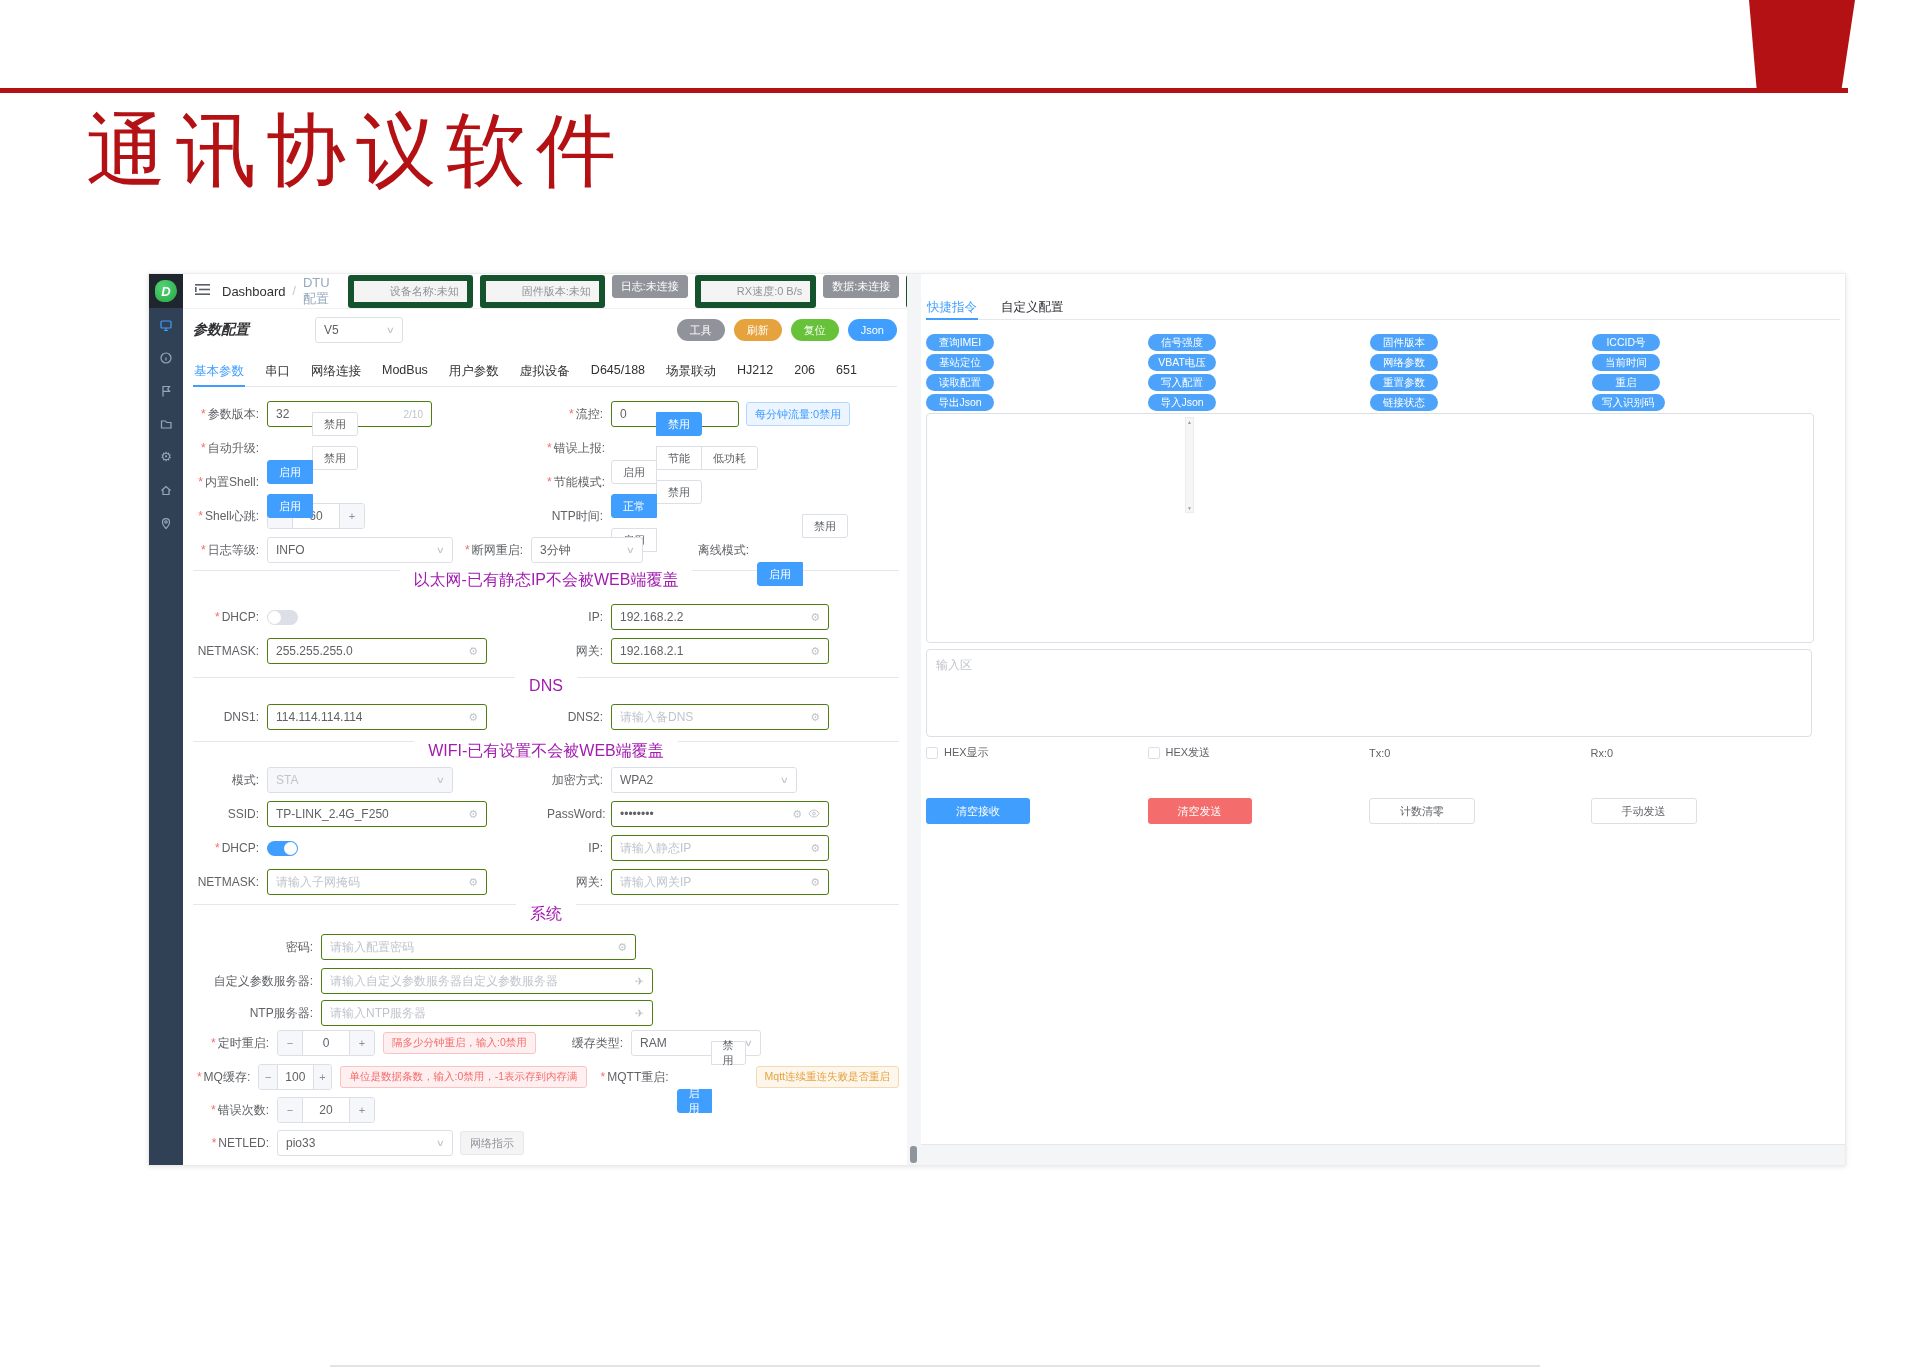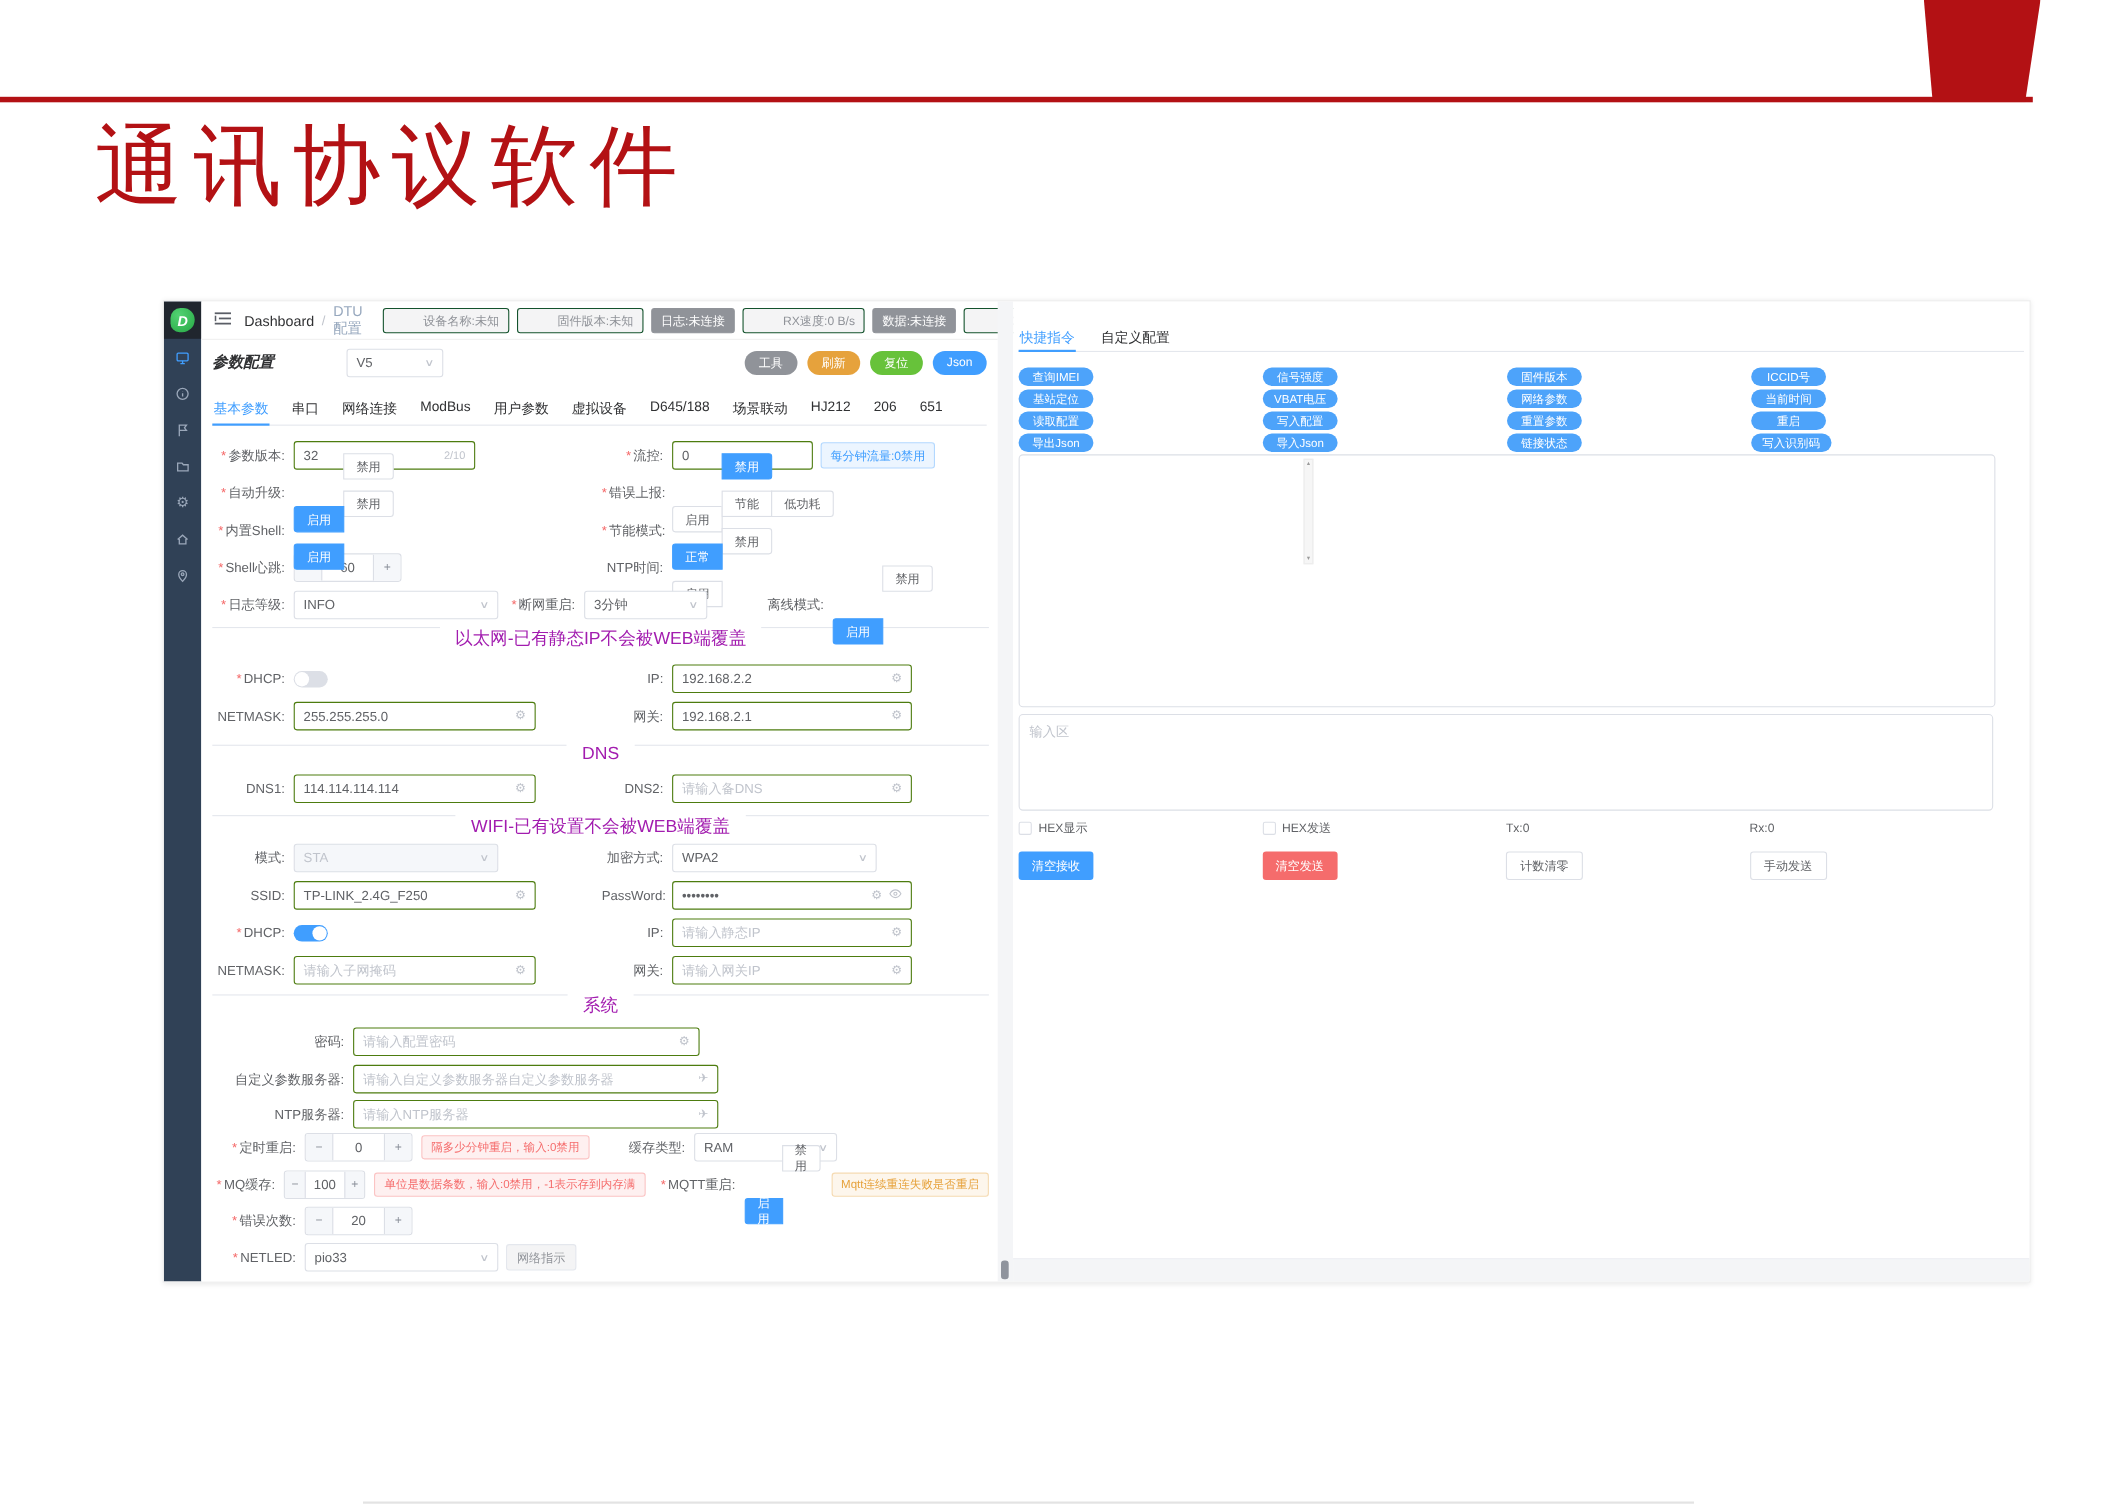--- a/index.html
+++ b/index.html
@@ -27,21 +27,21 @@
   .side-item svg{display:block;}
   
   .lpane{position:absolute;left:34px;top:0;width:724px;height:100%;background:#fff;}
   .lheader{height:34px;border-bottom:1px solid #f0f0f0;display:flex;align-items:center;}
   .hamburger{margin-left:12px;color:#5a5e66;}
   .crumb-root{color:#303133;font-size:13px;margin-left:12px;}
   .crumb-sep{color:#c0c4cc;margin:0 7px;}
   .crumb-cur{color:#97a8be;font-size:13px;}
   .badges{display:flex;gap:7px;margin-left:18px;}
   .badge{height:21px;padding:0 8px;display:flex;align-items:center;border-radius:3px;font-size:11px;white-space:nowrap;}
-  .badge.light{background:#f4f4f5;border:1px solid #14532d;color:#909399;padding-left:36px;}
+  .badge.light{background:#f4f4f5;border:6px solid #14532d;color:#909399;padding-left:36px;}
   .badge.dark{background:#909399;border:1px solid #909399;color:#fff;}
   
   .toolbar{position:absolute;left:10px;top:42px;width:704px;height:28px;display:flex;align-items:center;}
   .tb-title{font-size:14px;font-weight:bold;color:#303133;font-style:italic;}
   .pills{margin-left:auto;display:flex;gap:9px;}
   .pill{height:22px;padding:0 13px;border-radius:11px;color:#fff;font-size:11px;display:flex;align-items:center;}
   .pill.info{background:var(--info,#909399);}
   .pill.warning{background:var(--warning,#E6A23C);}
   .pill.success{background:var(--success,#67C23A);}
   .pill.primary{background:var(--accent,#409EFF);}
@@ -109,22 +109,22 @@
        display:flex;flex-direction:column;justify-content:space-between;align-items:center;color:#9b9b9b;font-size:5px;padding:1px 0;box-sizing:border-box;}
   .inbox{position:absolute;left:5px;top:375px;width:886px;height:88px;}
   .inbox textarea{width:100%;height:100%;box-sizing:border-box;border:1px solid #dcdfe6;border-radius:4px;resize:none;
        font:inherit;color:#606266;padding:7px 9px;outline:none;}
   .inbox textarea::placeholder{color:#c0c4cc;}
   .stats{position:absolute;left:5px;top:471px;width:886px;display:grid;grid-template-columns:repeat(4,1fr);align-items:center;
        font-size:11px;color:#606266;}
   .stat{display:flex;align-items:center;}
   .chk{width:12px;height:12px;box-sizing:border-box;border:1px solid #dcdfe6;border-radius:2px;background:#fff;margin-right:6px;flex:none;}
   .acts{position:absolute;left:5px;top:500px;width:886px;display:grid;grid-template-columns:repeat(4,1fr);}
-  .act{justify-self:start;height:26px;box-sizing:border-box;padding:0 12px;border-radius:3px;font-size:11px;
-       display:flex;align-items:center;white-space:nowrap;}
+  .act{justify-self:start;height:26px;box-sizing:border-box;padding:0 30px;border-radius:3px;font-size:11px;
+       display:flex;align-items:center;white-space:nowrap;margin-top:24px;}
   .act.primary{background:var(--accent,#409EFF);color:#fff;}
   .act.danger{background:var(--danger,#F56C6C);color:#fff;}
   .act.plain{background:#fff;border:1px solid #dcdfe6;color:#606266;}
 </style>
 </head>
 <body>
 
 <div class="top-line"></div>
 <div class="corner"></div>
 <div class="slide-title">通讯协议软件</div>

